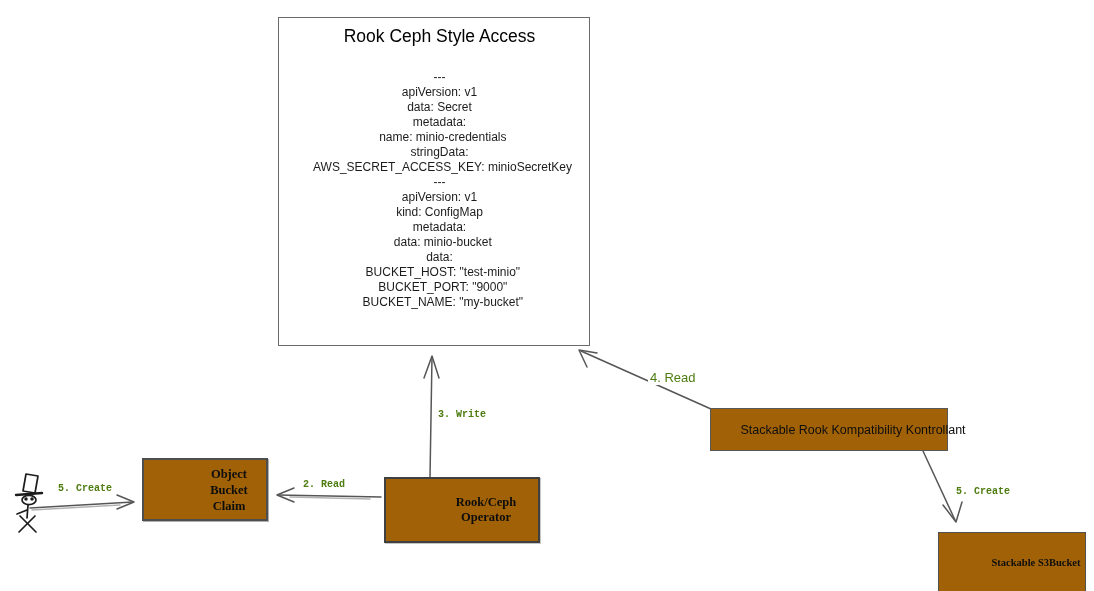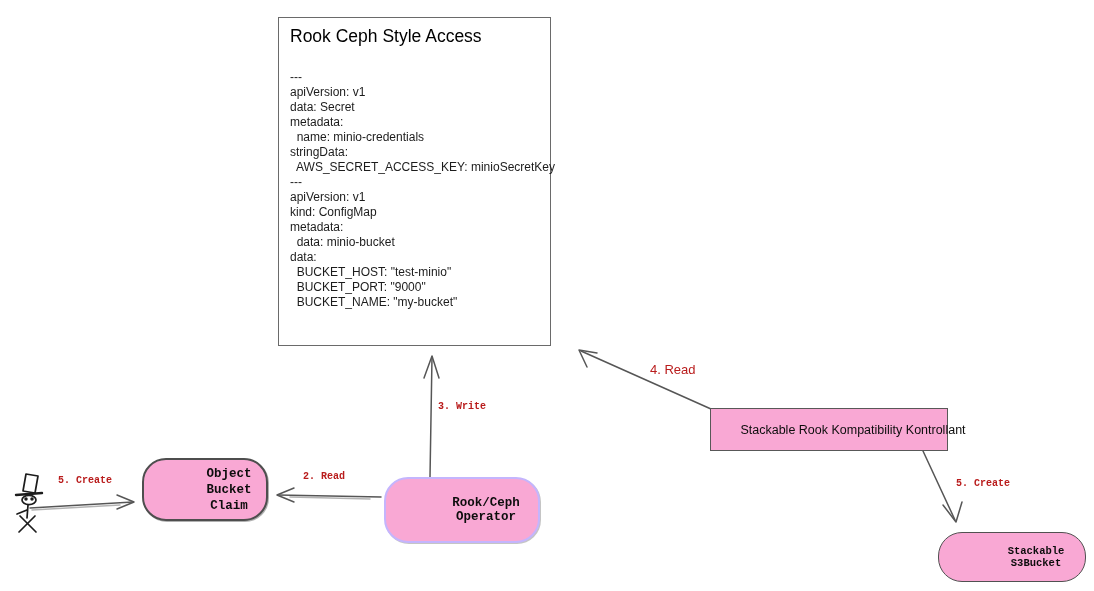--- a/index.html
+++ b/index.html
@@ -8,76 +8,78 @@
     width:1094px; height:591px;
     background:#ffffff;
     font-family:"Liberation Sans", sans-serif;
     overflow:hidden;
   }
   .abs { position:absolute; }
   svg.layer { position:absolute; left:0; top:0; width:1094px; height:591px; }
 
   
   .main-box {
-    left:278px; top:17px; width:273px; height:329px;
+    left:278px; top:17px; width:312px; height:329px;
     border:1.5px solid #6a6a6a;
     background:#ffffff;
     box-sizing:border-box;
+    text-align:center;
   }
   .main-title {
     padding:8px 0 0 11px;
     font-size:17.5px; color:#000000;
     white-space:nowrap;
   }
   .yaml-block {
     margin:23px 0 0 11px;
     font-size:12px; line-height:15px; color:#1c1c1c;
   }
   .yaml-line { white-space:pre; }
 
   
   .node {
-    background:#f9a8d4;
+    background:#a16207;
     box-sizing:border-box;
     display:flex; flex-direction:column;
     align-items:center; justify-content:center;
     text-align:center; color:#0d0d0d;padding-left:48px;
   }
-  .mono { font-family:Liberation Mono, monospace;border-radius:24px; }
+  .mono { font-family:Liberation Serif, serif; }
   .obc-box {
     left:142px; top:458px; width:126px; height:63px;
     border:2px solid #4e4e4e;
     box-shadow:1px 1px 0 0 rgba(80,80,80,.45);
     font-size:12.5px; font-weight:700; line-height:16px;
   }
   .operator-box {
     left:384px; top:477px; width:156px; height:66px;
-    border:2px solid #c4b5fd;
+    border:2px solid #404040;
     box-shadow:1px 1px 0 0 rgba(110,110,110,.4);
     font-size:12.5px; font-weight:700;
   }
   .kontrollant-box {
     left:710px; top:408px; width:238px; height:43px;
     border:1.5px solid #585858;
     font-size:12.5px; font-weight:400; white-space:nowrap;
     font-family:"Liberation Sans", sans-serif;
   }
   .s3-box {
-    left:938px; top:532px; width:148px; height:50px;
+    left:938px; top:532px; width:148px; height:60px;
     border:1.5px solid #515151;
     font-size:10.5px; font-weight:700;align-items:center;
   }
 
   
   .edge-label {
     position:absolute;
-    color:#b91c1c;
+    color:#4d7c0f;
     white-space:nowrap;
     background:#ffffff;
     padding:0 2px;
+    margin-top:8px;
   }
   .edge-mono { font-family:"Liberation Mono", monospace; font-size:10px; font-weight:700; }
   .edge-sans { font-family:"Liberation Sans", sans-serif; font-size:13px; }
   #edge1-label { left:56px;  top:475px; }
   #edge2-label { left:301px; top:471px; }
   #edge3-label { left:436px; top:401px; }
   #edge4-label { left:648px; top:362px; }
   #edge5-label { left:954px; top:478px; }
 </style>
 </head>

